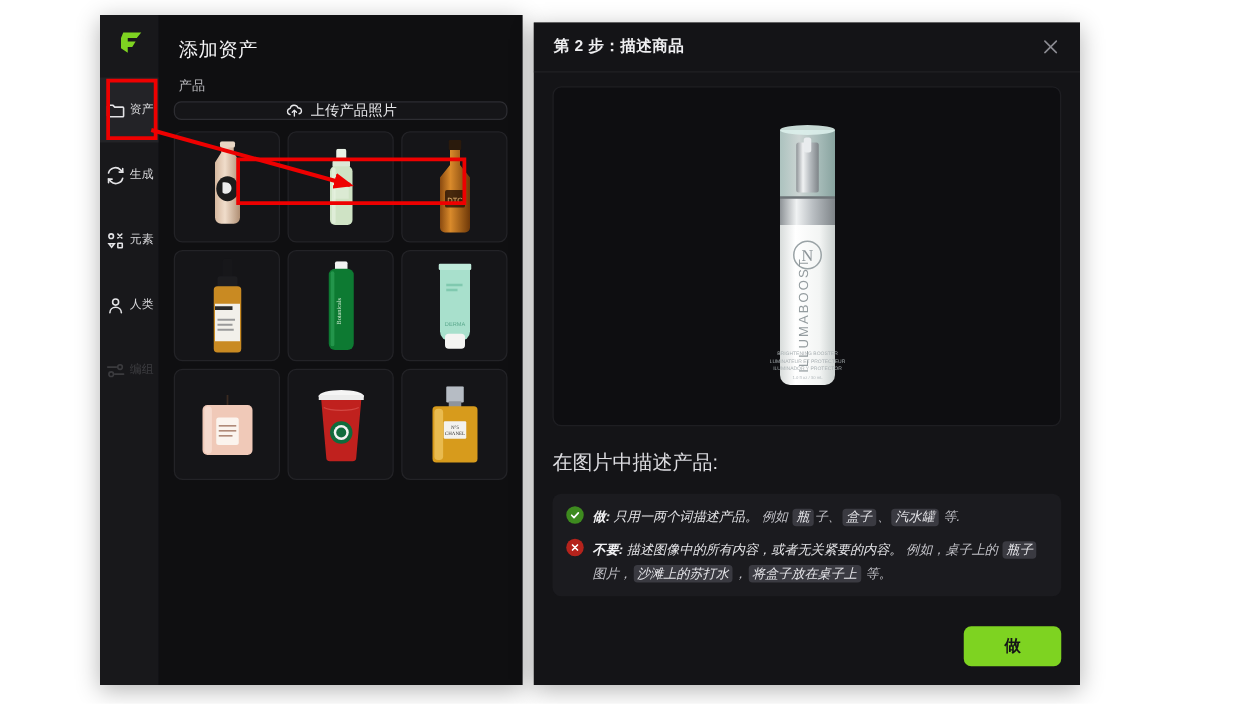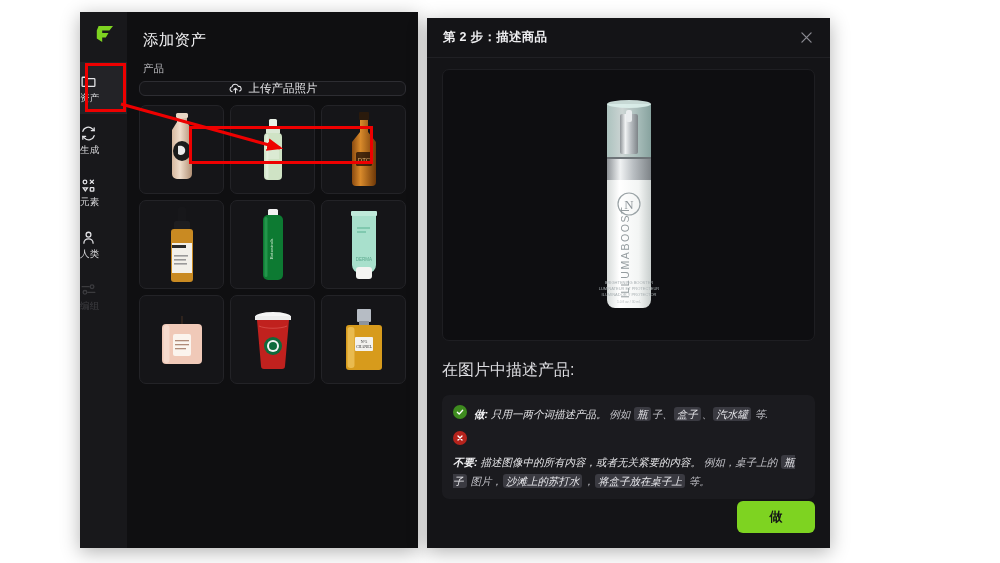--- a/index.html
+++ b/index.html
@@ -27,22 +27,22 @@
   }
   .logo-wrap {
     height: 44px; width: 100%;
     display: flex; align-items: center; justify-content: center;
   }
   .logo-glyph { width: 22px; height: 18px; display: block; }
 
   .nav-list { width: 100%; padding-top: 6px; }
   .nav-item {
     width: 100%; height: 52px;
-    display: flex; flex-direction: column;
-    justify-content: center; gap: 3px;
+    display: flex; flex-direction: row;
+    align-items: center; justify-content: center; gap: 3px;
     cursor: pointer; position: relative;
   }
   .nav-item.active { background: #232327; }
   .nav-item.disabled { opacity: 0.42; }
   .nav-ico { width: 17px; height: 17px; display: block; color: #e3e3e6; }
   .nav-label { font-size: 9.5px; color: #d8d8db; line-height: 1; letter-spacing: .2px; }
   .nav-item.disabled .nav-label, .nav-item.disabled .nav-ico { color: #6b6b70; }
 
   .app-main { flex: 1; min-width: 0; background: #0f0f11; padding: 0 12px; position: relative; }
   .panel-title {
@@ -69,21 +69,21 @@
     height: 89px; border: 1px solid #232327; border-radius: 7px;
     background: #151518;
     display: flex; align-items: center; justify-content: center;
     cursor: pointer; overflow: hidden;
   }
   .thumb { display: block; }
 
   
   .modal {
     position: absolute; left: 427px; top: 18px;
-    width: 403px; height: 530px;
+    width: 437px; height: 530px;
     background: #141417;
     box-shadow: 0 4px 18px rgba(0,0,0,0.30);
     display: flex; flex-direction: column; overflow: hidden;
   }
   .modal-head {
     height: 40px; flex-shrink: 0;
     display: flex; align-items: center; justify-content: space-between;
     padding: 0 15px 0 16px;
     border-bottom: 1px solid #202024;
     background: #141417;
@@ -115,21 +115,21 @@
     background: #1b1b1f; border: 1px solid #6f9b32; border-radius: 5px;
     color: #e8e8ea; font-size: 11.5px; padding: 0 10px;
     font-family: "Liberation Sans", sans-serif; outline: none;
   }
 
   .tips-box {
     margin-top: 14px; background: #1b1b1f; border-radius: 7px;
     padding: 9px 11px 10px 11px; flex-shrink: 0;
   }
   .tip-row { display: flex; align-items: flex-start; gap: 7px; }
-  .tip-row + .tip-row { margin-top: 7px; flex-direction: column; }
+  .tip-row + .tip-row { margin-top: 7px; }
   .tip-badge {
     width: 14px; height: 14px; border-radius: 50%; flex-shrink: 0;
     display: flex; align-items: center; justify-content: center;
     margin-top: 1px;
   }
   .tip-badge.ok { background: #3e8b1f; }
   .tip-badge.no { background: #b5231c; }
   .tip-badge svg { width: 8px; height: 8px; display: block; color: #fff; }
   .tip-text { flex: 1; min-width: 0; font-style: italic; }
   .tip-line1 { font-size: 10.5px; color: #e4e4e7; line-height: 1.45; }

